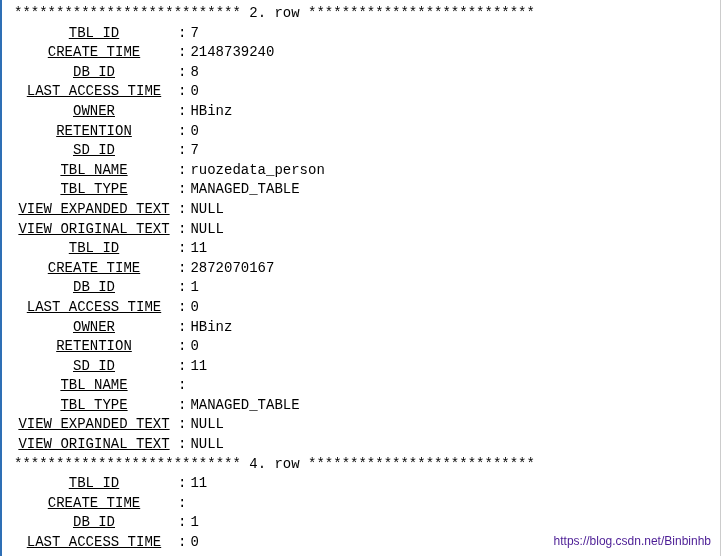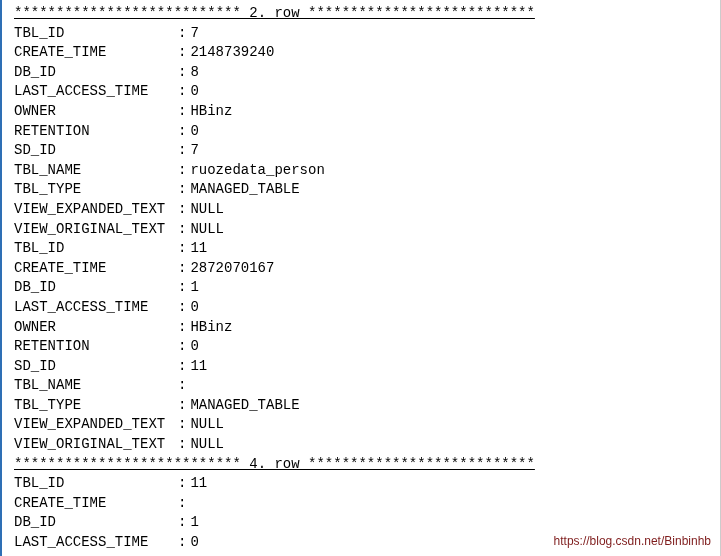--- a/index.html
+++ b/index.html
@@ -15,44 +15,44 @@
       overflow: hidden;
       position: relative;
     }
     .terminal {
       padding: 4px 12px;
       border-left: 2px solid #2e6fb5;
       border-right: 1px solid #ccc;
     }
     .row-separator {
       white-space: pre;
-      text-decoration: underline;
     }
     .field-line {
       white-space: pre;
       display: flex;
     }
     .field-label {
       display: inline-block;
       width: 160px;
-      text-align: left;
+      text-align: center;
+      text-decoration: underline;
     }
     .field-colon {
       display: inline-block;
       padding: 0 4px;
     }
     .field-value {
       display: inline-block;
     }
     .watermark {
       position: absolute;
       bottom: 6px;
       right: 10px;
       font-size: 12px;
-      color: #7f1d1d;
+      color: #4c1d95;
       font-family: Arial, sans-serif;
     }
   </style>
 </head>
 <body>
 
 <div class="terminal">
   <div id="rows-container">
       <div class="row-separator">*************************** 2. row ***************************</div>
       <div class="field-line"><span class="field-label">TBL_ID</span><span class="field-colon">:</span><span class="field-value">7</span></div>

